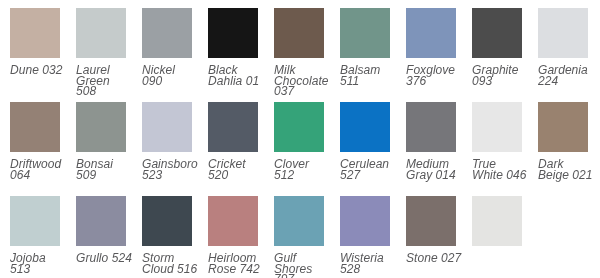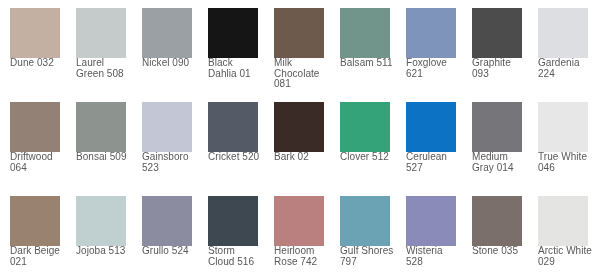--- a/index.html
+++ b/index.html
@@ -27,27 +27,29 @@
     box-sizing: border-box;
   }
   .swatch-chip {
     width: 50px;
     height: 50px;
     display: block;
   }
   .swatch-label {
     display: block;
     width: 56px;
+    margin-top: 7px;
     font-family: "Liberation Sans", sans-serif;
-    font-size: 10px;
+    font-size: 12px;
     line-height: 10.5px;
     color: #58585a;
     letter-spacing: 0.05px;
     word-wrap: break-word;
     white-space: normal;
+    font-style: italic;
   }
 </style>
 </head>
 <body style="background: rgb(255, 255, 255);">
 
 <div id="palette-grid">
     <div class="swatch-cell">
       <span class="swatch-chip" style="background-color: rgb(196, 176, 163);"></span>
       <span class="swatch-label">Dune 032</span>
     </div>
@@ -58,29 +60,29 @@
     <div class="swatch-cell">
       <span class="swatch-chip" style="background-color: rgb(155, 160, 164);"></span>
       <span class="swatch-label">Nickel 090</span>
     </div>
     <div class="swatch-cell">
       <span class="swatch-chip" style="background-color: rgb(21, 21, 21);"></span>
       <span class="swatch-label">Black Dahlia 01</span>
     </div>
     <div class="swatch-cell">
       <span class="swatch-chip" style="background-color: rgb(109, 90, 77);"></span>
-      <span class="swatch-label">Milk Chocolate 081</span>
+      <span class="swatch-label">Milk Chocolate 037</span>
     </div>
     <div class="swatch-cell">
       <span class="swatch-chip" style="background-color: rgb(113, 149, 138);"></span>
       <span class="swatch-label">Balsam 511</span>
     </div>
     <div class="swatch-cell">
       <span class="swatch-chip" style="background-color: rgb(126, 148, 186);"></span>
-      <span class="swatch-label">Foxglove 621</span>
+      <span class="swatch-label">Foxglove 376</span>
     </div>
     <div class="swatch-cell">
       <span class="swatch-chip" style="background-color: rgb(76, 76, 76);"></span>
       <span class="swatch-label">Graphite 093</span>
     </div>
     <div class="swatch-cell">
       <span class="swatch-chip" style="background-color: rgb(220, 222, 225);"></span>
       <span class="swatch-label">Gardenia 224</span>
     </div>
     <div class="swatch-cell">
@@ -91,24 +93,20 @@
       <span class="swatch-chip" style="background-color: rgb(141, 148, 144);"></span>
       <span class="swatch-label">Bonsai 509</span>
     </div>
     <div class="swatch-cell">
       <span class="swatch-chip" style="background-color: rgb(195, 198, 212);"></span>
       <span class="swatch-label">Gainsboro 523</span>
     </div>
     <div class="swatch-cell">
       <span class="swatch-chip" style="background-color: rgb(84, 91, 102);"></span>
       <span class="swatch-label">Cricket 520</span>
-    </div>
-    <div class="swatch-cell">
-      <span class="swatch-chip" style="background-color: rgb(58, 43, 38);"></span>
-      <span class="swatch-label">Bark 02</span>
     </div>
     <div class="swatch-cell">
       <span class="swatch-chip" style="background-color: rgb(53, 163, 121);"></span>
       <span class="swatch-label">Clover 512</span>
     </div>
     <div class="swatch-cell">
       <span class="swatch-chip" style="background-color: rgb(11, 114, 196);"></span>
       <span class="swatch-label">Cerulean 527</span>
     </div>
     <div class="swatch-cell">
@@ -142,19 +140,18 @@
     <div class="swatch-cell">
       <span class="swatch-chip" style="background-color: rgb(107, 162, 180);"></span>
       <span class="swatch-label">Gulf Shores 797</span>
     </div>
     <div class="swatch-cell">
       <span class="swatch-chip" style="background-color: rgb(139, 139, 185);"></span>
       <span class="swatch-label">Wisteria 528</span>
     </div>
     <div class="swatch-cell">
       <span class="swatch-chip" style="background-color: rgb(123, 111, 107);"></span>
-      <span class="swatch-label">Stone 035</span>
+      <span class="swatch-label">Stone 027</span>
     </div>
     <div class="swatch-cell">
       <span class="swatch-chip" style="background-color: rgb(228, 228, 226);"></span>
-      <span class="swatch-label">Arctic White 029</span>
     </div>
   </div>
 
 </body></html>

